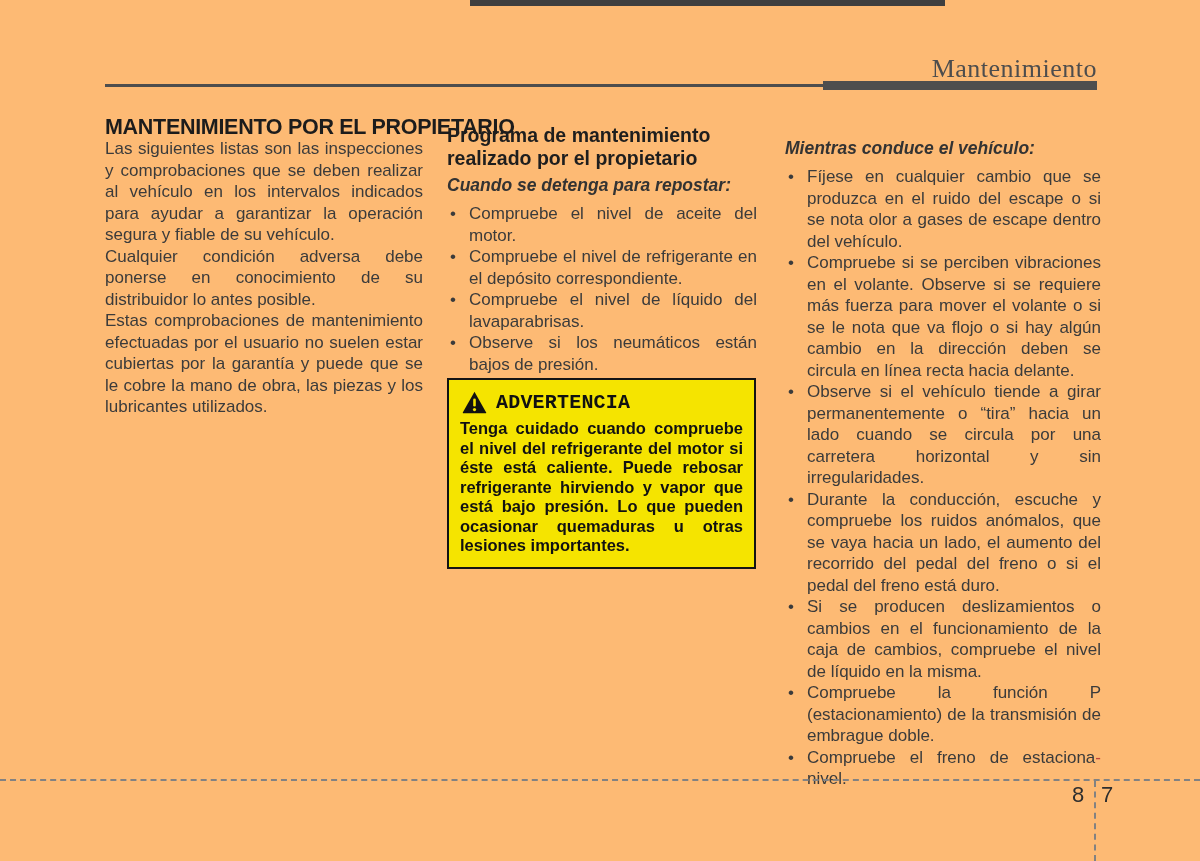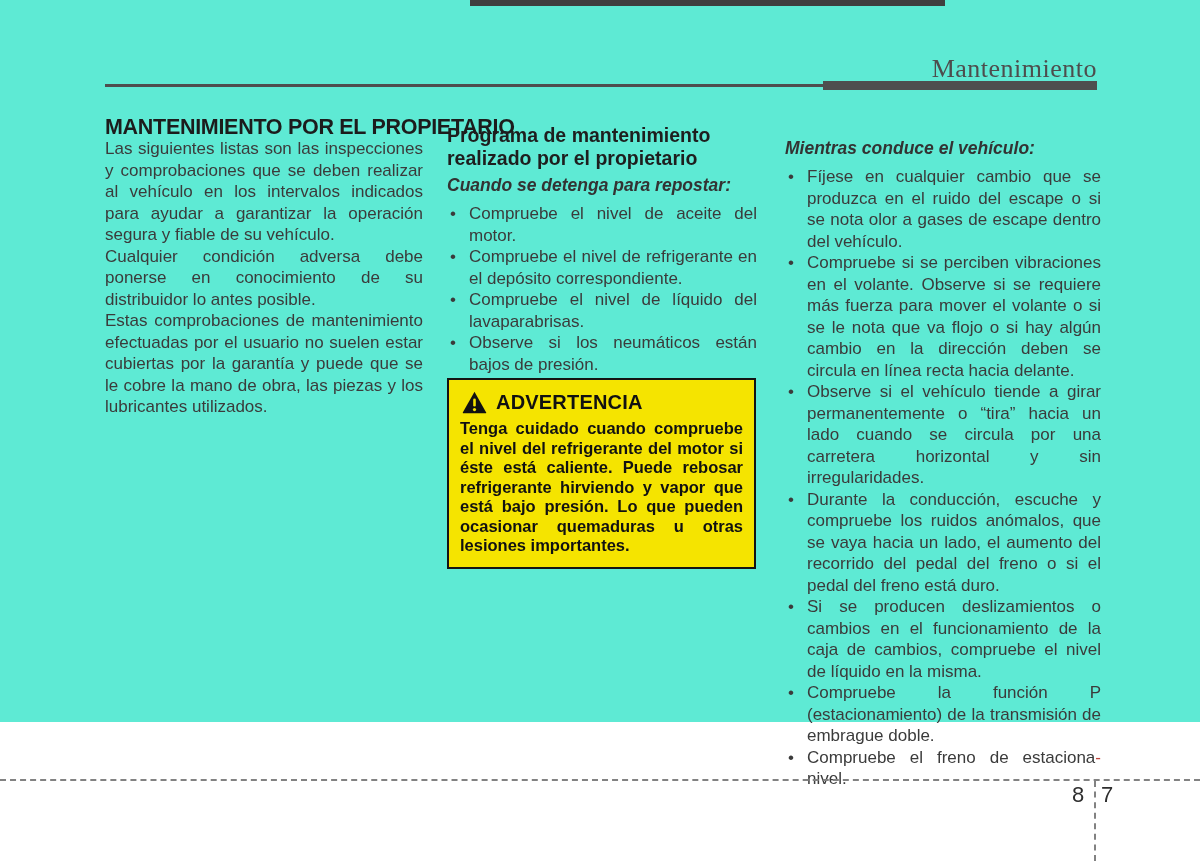--- a/index.html
+++ b/index.html
@@ -7,22 +7,22 @@
     padding: 0;
     width: 1200px;
     height: 861px;
     background: #ffffff;
     font-family: "Liberation Sans", sans-serif;
     overflow: hidden;
   }
   .page {
     position: relative;
     width: 1200px;
-    height: 722px;
-    background: #5eead4;
+    height: 861px;
+    background: #fdba74;
   }
   .top-edge-bar {
     position: absolute;
     left: 470px; top: 0;
     width: 475px; height: 6px;
     background: #3f3f3f;
   }
   .section-label {
     position: absolute;
     top: 54px;
@@ -116,20 +116,21 @@
     align-items: center;
     gap: 9px;
     margin: 2px 0 5px 2px;
   }
   .warning-title-row svg { display: block; }
   .warning-title {
     font-size: 20px;
     font-weight: bold;
     color: #111111;
     letter-spacing: 0.2px;
+    font-family: Liberation Mono, monospace;
   }
   .warning-text {
     font-size: 16.5px;
     line-height: 19.5px;
     font-weight: bold;
     color: #111111;
     text-align: justify;
   }
   .red-hyphen { color: #c0443c; }
   .footer-dashed-rule {

